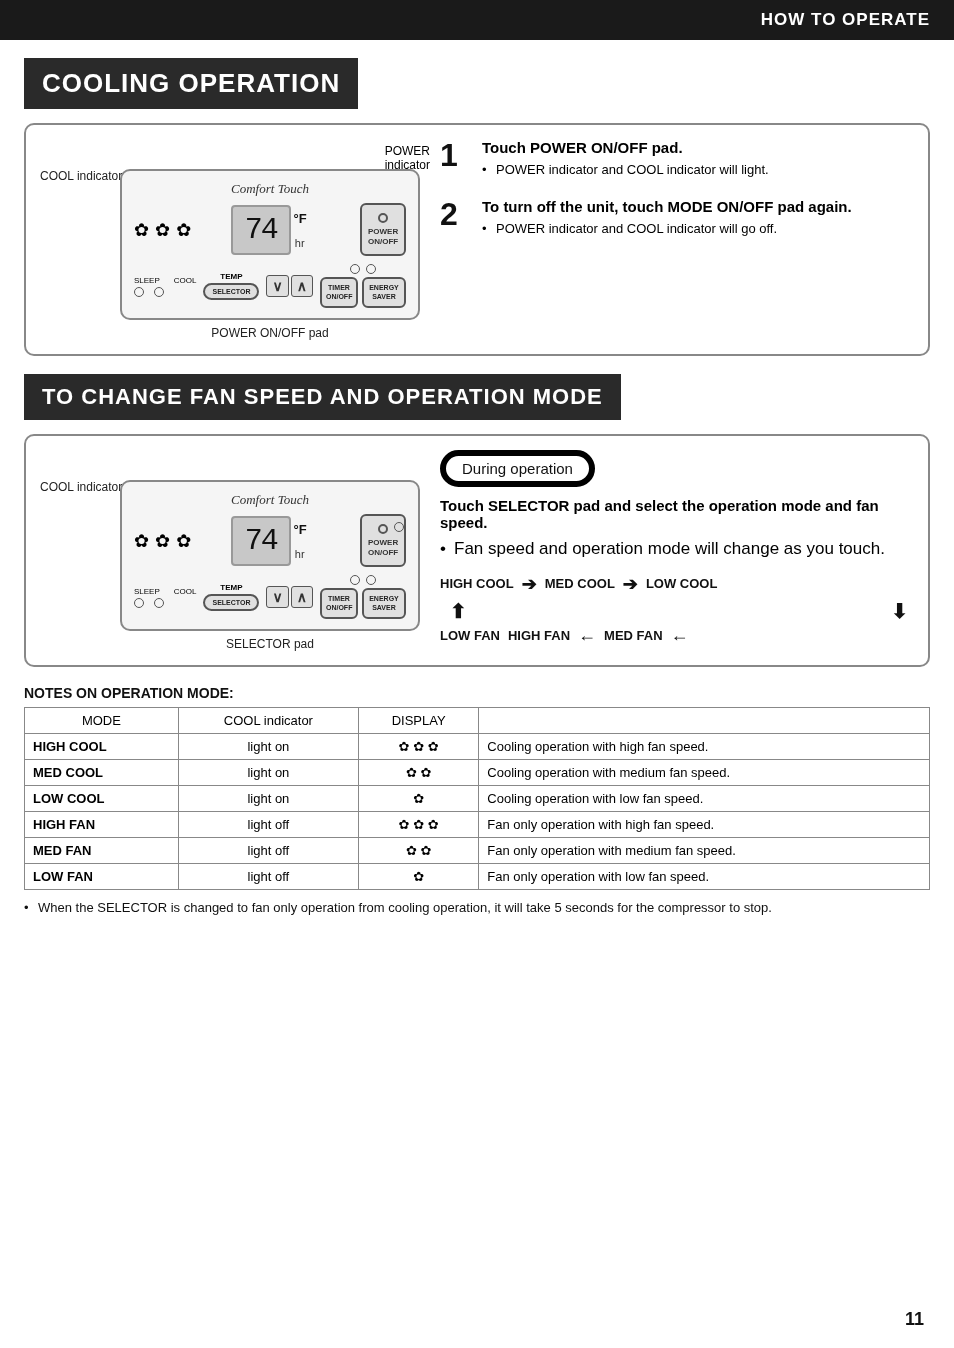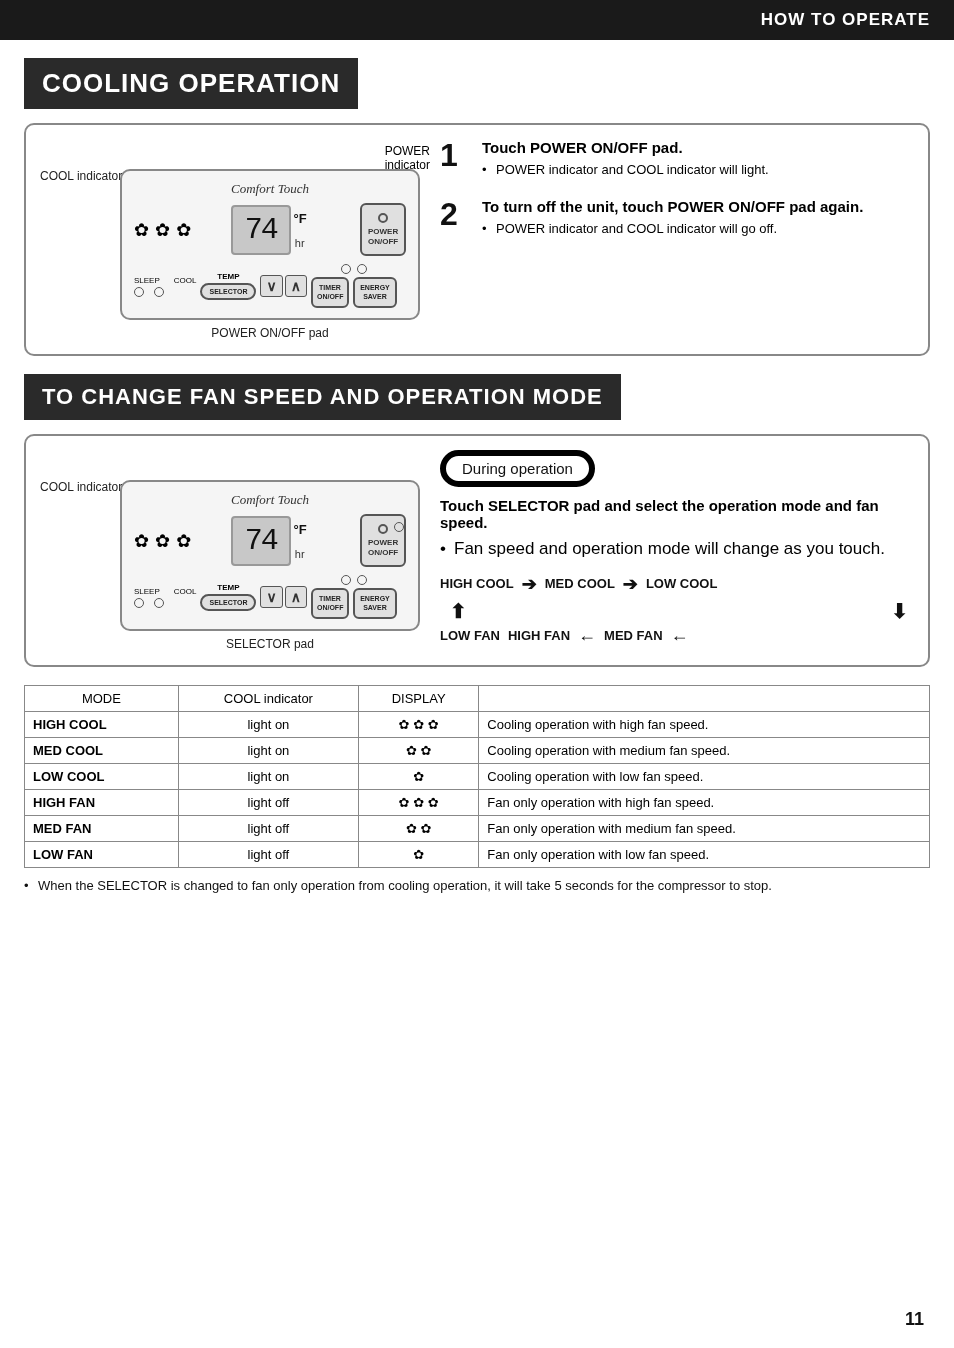--- a/index.html
+++ b/index.html
@@ -127,21 +127,21 @@
     .ac-power-dot {
       width: 10px;
       height: 10px;
       border-radius: 50%;
       border: 2px solid #555;
       margin: 0 auto 4px auto;
     }
     .ac-bottom-row {
       display: flex;
       align-items: center;
-      justify-content: flex-start;
+      justify-content: space-between;
       margin-top: 4px;
       gap: 4px;
     }
     .selector-btn {
       border: 2px solid #555;
       border-radius: 50px;
       padding: 3px 7px;
       font-size: 7px;
       font-weight: bold;
       background: #e0e0e0;
@@ -454,21 +454,21 @@
           <div class="step-content">
             <h3>Touch POWER ON/OFF pad.</h3>
             <ul>
               <li>POWER indicator and COOL indicator will light.</li>
             </ul>
           </div>
         </div>
         <div class="step">
           <div class="step-num">2</div>
           <div class="step-content">
-            <h3>To turn off the unit, touch POWER ON/OFF pad again.</h3>
+            <h3>To turn off the unit, touch MODE ON/OFF pad again.</h3>
             <ul>
               <li>POWER indicator and COOL indicator will go off.</li>
             </ul>
           </div>
         </div>
       </div>
     </div>
   </div>
 
   <div>
@@ -563,20 +563,21 @@
             <span class="flow-arrow-left">←</span>
             <span>HIGH FAN</span>
             <span style="margin-right:0;">LOW FAN</span>
           </div>
         </div>
       </div>
     </div>
 
     
     <div class="notes-section">
+      <div class="notes-title">NOTES ON OPERATION MODE:</div>
       <table class="notes-table">
         <thead>
           <tr>
             <th>MODE</th>
             <th>COOL indicator</th>
             <th>DISPLAY</th>
             <th></th>
           </tr>
         </thead>
         <tbody>

